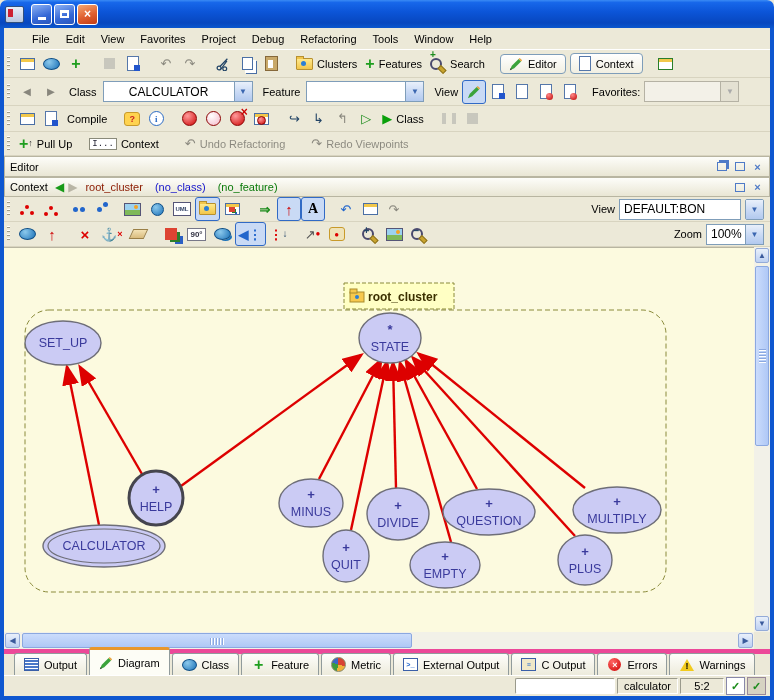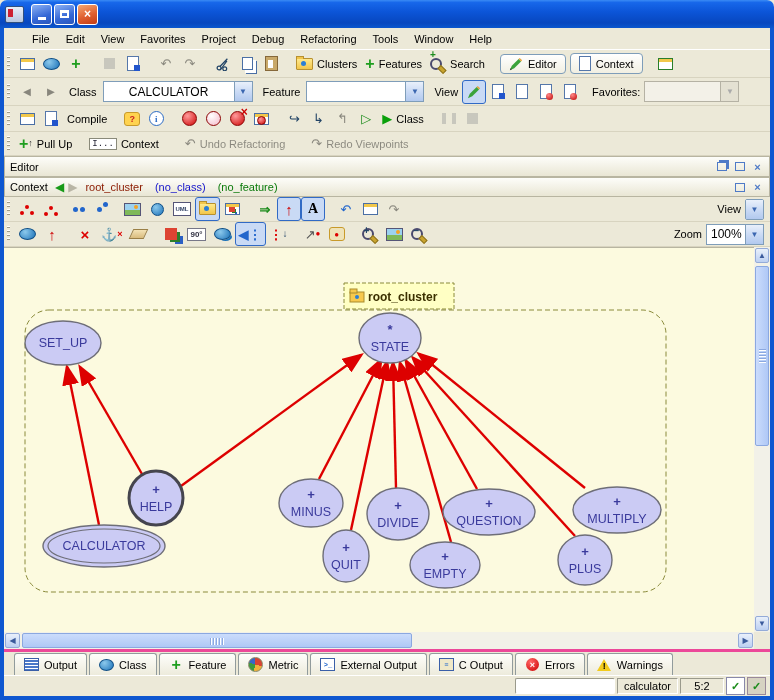--- a/index.html
+++ b/index.html
@@ -134,21 +134,21 @@
   .sthumb{position:absolute;background:linear-gradient(90deg,#CBDCFC,#AFC8F6);border:1px solid #8BA8E0;border-radius:2px;box-sizing:border-box;}
   #hthumb{left:18px;top:1px;width:390px;height:15px;background:linear-gradient(#CBDCFC,#AFC8F6);}
   #hthumb::after{content:"";position:absolute;left:50%;top:4px;width:14px;height:7px;margin-left:-7px;
       background:repeating-linear-gradient(90deg,#8BA8E0 0 1px,#fff 1px 2px,transparent 2px 3px);}
   #vthumb{left:1px;top:19px;width:14px;height:180px;}
   #vthumb::after{content:"";position:absolute;top:50%;left:3px;height:14px;width:7px;margin-top:-7px;
       background:repeating-linear-gradient(#8BA8E0 0 1px,#fff 1px 2px,transparent 2px 3px);}
 
   
   #tabbar{position:absolute;left:4px;top:649px;width:766px;height:26px;background:#ECE9D8;
-      border-top:3px solid #ec4899;display:flex;align-items:flex-end;padding-left:10px;box-sizing:border-box;}
+      border-top:5px solid #ec4899;display:flex;align-items:flex-end;padding-left:10px;box-sizing:border-box;}
   .tab{display:inline-flex;align-items:center;gap:5px;height:21px;padding:0 9px;margin-right:2px;
       border:1px solid #919B9C;border-bottom:none;border-radius:3px 3px 0 0;
       background:linear-gradient(#FEFEFB,#EDEBDC);font-size:11px;}
   .tab.active{height:25px;background:#FDFDF6;border-top:3px solid #E8972C;font-weight:normal;}
   .ti{width:15px;height:14px;display:inline-flex;align-items:center;justify-content:center;}
   .ti-output{width:13px;height:11px;border:1px solid #3A5FA8;
       background:repeating-linear-gradient(#fff 0 1px,#4A78C8 1px 3px);}
   .ti-metric{width:13px;height:13px;border-radius:50%;background:#E0B23A;
       background:conic-gradient(#D84333 0 30%,#F0B23A 30% 55%,#3E9A3E 55% 80%,#3A66C8 80%);border:1px solid #886;}
   .ti-console{width:14px;height:11px;border:1px solid #3A5FA8;background:#fff;
@@ -481,20 +481,23 @@
       <span class="ico" style="color:#26C">↶</span>
     </span>
   <span class="tbtn">
       <span class="ico sh-win"></span>
     </span>
   <span class="tbtn disabled">
       <span class="ico">↷</span>
     </span>
   <span class="right-cluster">
     <span>View</span>
+    <span class="combo" style="width:122px">
+      <span class="val">DEFAULT:BON</span>
+    </span>
     <span class="combo" style="width:19px;border-radius:2px">
       <span class="abtn" style="border-left:none;width:100%">▼</span>
     </span>
   </span>
 </div>
 
 <div class="row" id="dtb2">
   <span class="grip"></span>
   <span class="tbtn">
       <span class="ico sh-ellipse"></span>
@@ -633,20 +636,28 @@
 </div>
 <div id="scorner"></div>
 
 <div id="tabbar">
   <span class="tab">
     <span class="ti">
         <span class="ti-output"></span>
       </span>
     <span>Output</span>
   </span>
+  <span class="tab active">
+    <svg width="14" height="14" viewBox="0 0 16 16">
+        <path d="M1 15l2.2-5L11 2.2 13.8 5 6 12.8z" fill="#3BA33B"></path>
+        <path d="M11 2.2L13.8 5 15 3.8 12.2 1z" fill="#E8A33D"></path>
+        <path d="M1 15l1-2.3L3.3 14z" fill="#333"></path>
+      </svg>
+    <span>Diagram</span>
+  </span>
   <span class="tab">
     <span class="ti">
         <span class="sh-ellipse"></span>
       </span>
     <span>Class</span>
   </span>
   <span class="tab">
     <span class="ti plus-g">+</span>
     <span>Feature</span>
   </span>

